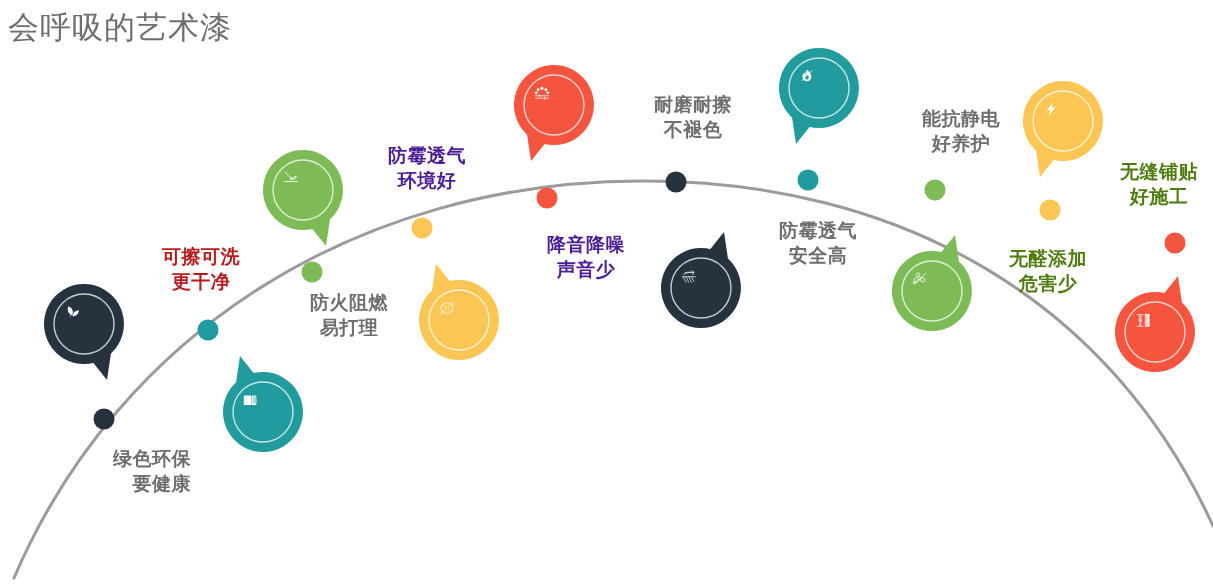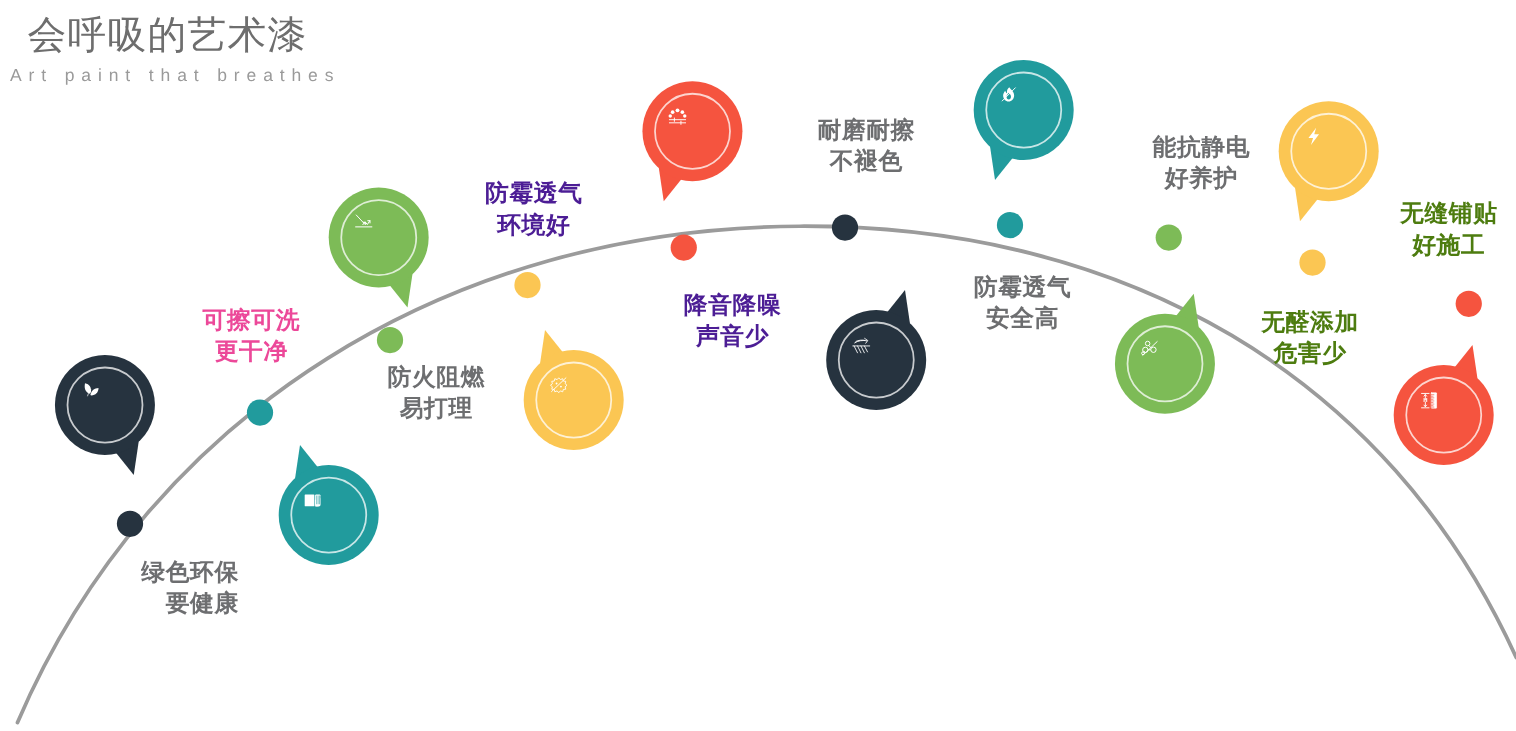--- a/index.html
+++ b/index.html
@@ -8,21 +8,21 @@
     background: #ffffff;
     font-family: "Liberation Sans", "DejaVu Sans", sans-serif;
     overflow: hidden;
   }
   #stage { position: relative; width: 1213px; height: 585px; background: #fff; }
 
   
   #header { position: absolute; left: 8px; top: 8px; }
   #title {
     font-size: 31px; color: #6e6e6e; font-weight: 400;
-    letter-spacing: 1px; line-height: 40px; white-space: nowrap; margin-left: 14px;
+    letter-spacing: 1px; line-height: 40px; white-space: nowrap;
   }
   #subtitle {
     font-size: 14px; color: #9a9a9a; font-weight: 400;
     letter-spacing: 5.5px; line-height: 20px; margin-top: 2px; white-space: nowrap;
   }
 
   
   #arc-svg { position: absolute; left: 0; top: 0; width: 1213px; height: 585px; }
 
   
@@ -44,21 +44,20 @@
   .label.center{ transform: translate(-50%, -50%); text-align: center; }
   .label span { display: block; }
 </style>
 </head>
 <body>
 
 <div id="stage">
 
   <div id="header">
     <div id="title">会呼吸的艺术漆</div>
-    <div id="subtitle">Art paint that breathes</div>
   </div>
 
   <svg id="arc-svg" viewBox="0 0 1213 585">
     <path id="arc-path" d="M 14,578 C 120,330 360,182 640,181 C 900,180 1110,300 1213,526" fill="none" stroke="#9b9b9b" stroke-width="3" stroke-linecap="round"></path>
   </svg>
 
   <div id="nodes">
       <div class="pin" style="left: 84px; top: 324px;">
     <svg viewBox="0 0 94 94">
       <g fill="#26333f">
@@ -91,21 +90,21 @@
     <g>
       <rect x="9.5" y="15" width="15.5" height="19" rx="1" fill="#fff"></rect>
       <path d="M26.5 34 v-9.5 c0-1.2 1.8-1.2 1.8 0 v3.4 M28.3 27.8 v-7.6 c0-1.3 1.9-1.3 1.9 0 v7 M30.2 27.2 v-7.1 c0-1.3 1.9-1.3 1.9 0 v7 M32.1 27.1 v-5.3 c0-1.3 1.9-1.3 1.9 0 v8.6 c0 2.3-1.4 3.6-3.4 3.6 h-4" fill="#fff" stroke="#fff" stroke-width="0.8" stroke-linejoin="round"></path>
       <rect x="26.2" y="15" width="8.4" height="19" rx="1.5" fill="#fff"></rect>
       <path d="M28.6 16.8 v14 M31 16.8 v14 M33.2 16.8 v14" stroke="#219b9d" stroke-width="0.9"></path>
     </g>
           </g>
     </svg>
       </div>
       <div class="dot" style="left: 208px; top: 330px; background: rgb(33, 155, 157);"></div>
-      <div class="label center" style="left: 201px; top: 269px; color: #ec4899;">
+      <div class="label center" style="left: 201px; top: 269px; color: #b91c1c;">
         <span>可擦可洗</span>
         <span>更干净</span>
       </div>
       <div class="pin" style="left: 303px; top: 190px;">
     <svg viewBox="0 0 94 94">
       <g fill="#7dbb57">
         <path d="M 74 76 L 70 103 L 54 83 Z"></path>
         <path d="M 47 7 A 40 40 0 1 1 46.9 7 Z"></path>
       </g>
       <circle cx="47" cy="47" r="30" fill="none" stroke="#ffffff" stroke-width="1.4" opacity="0.75"></circle>

